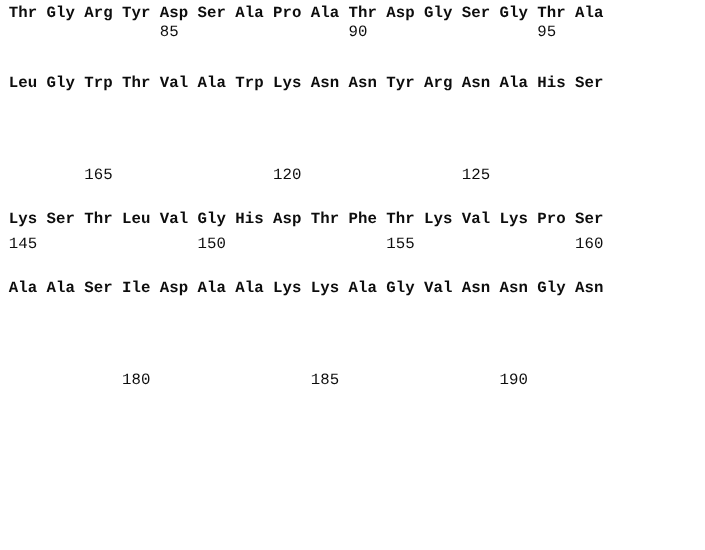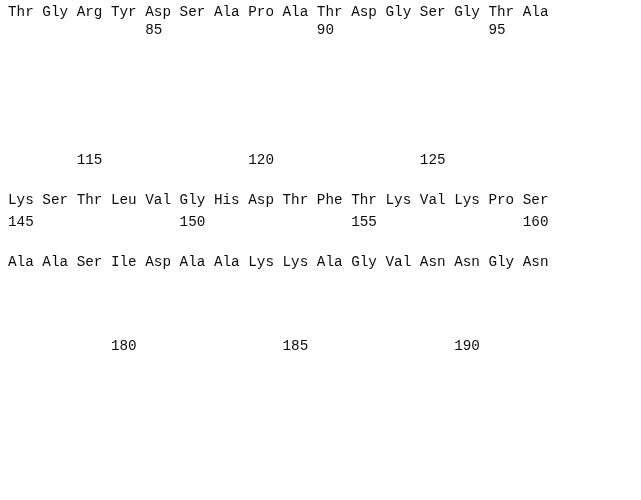--- a/index.html
+++ b/index.html
@@ -32,43 +32,45 @@
     left: 8px;
     white-space: pre;
     font-family: "Liberation Mono", "DejaVu Sans Mono", monospace;
     font-size: 14.3px;
     line-height: 16px;
     letter-spacing: 0px;
     color: #0d0d0d;
   }
   .residue-line {
     top: 6px;
+    font-weight: bold;
   }
   .number-line {
     top: 28px;
   }
   
   .seq-block:first-child .residue-line { top: 4px; }
   .seq-block:first-child .number-line { top: 22px; }
 </style>
 </head>
 <body>
 
 <div id="sequence-listing">
 
   <div class="seq-block">
     <div class="residue-line">Thr Gly Arg Tyr Asp Ser Ala Pro Ala Thr Asp Gly Ser Gly Thr Ala</div>
     <div class="number-line">                85                  90                  95</div>
   </div>
 
   <div class="seq-block">
+    <div class="residue-line">Leu Gly Trp Thr Val Ala Trp Lys Asn Asn Tyr Arg Asn Ala His Ser</div>
   </div>
 
   <div class="seq-block">
-    <div class="number-line">        115                 120                 125</div>
+    <div class="number-line">        165                 120                 125</div>
   </div>
 
 
   <div class="seq-block">
     <div class="residue-line">Lys Ser Thr Leu Val Gly His Asp Thr Phe Thr Lys Val Lys Pro Ser</div>
     <div class="number-line">145                 150                 155                 160</div>
   </div>
 
   <div class="seq-block">
     <div class="residue-line">Ala Ala Ser Ile Asp Ala Ala Lys Lys Ala Gly Val Asn Asn Gly Asn</div>

